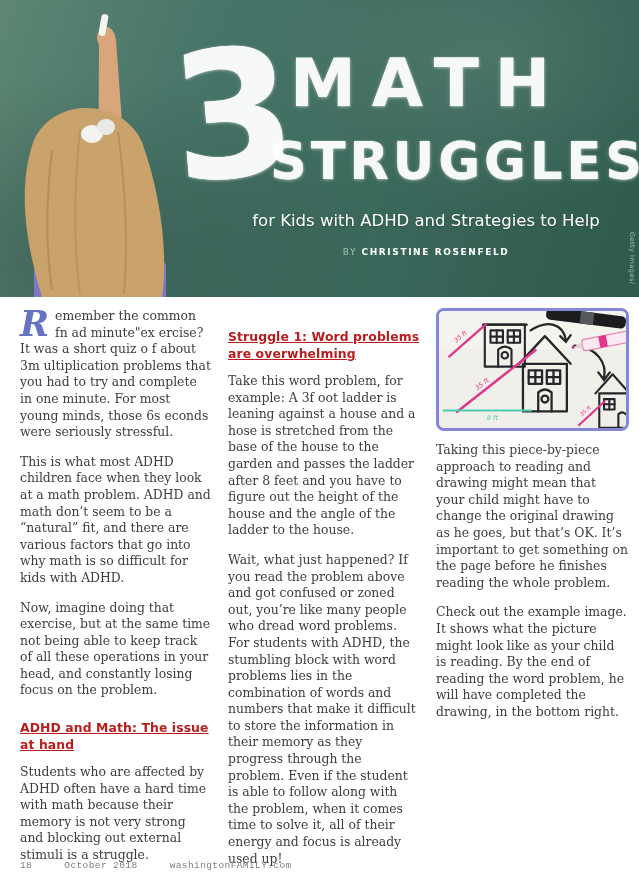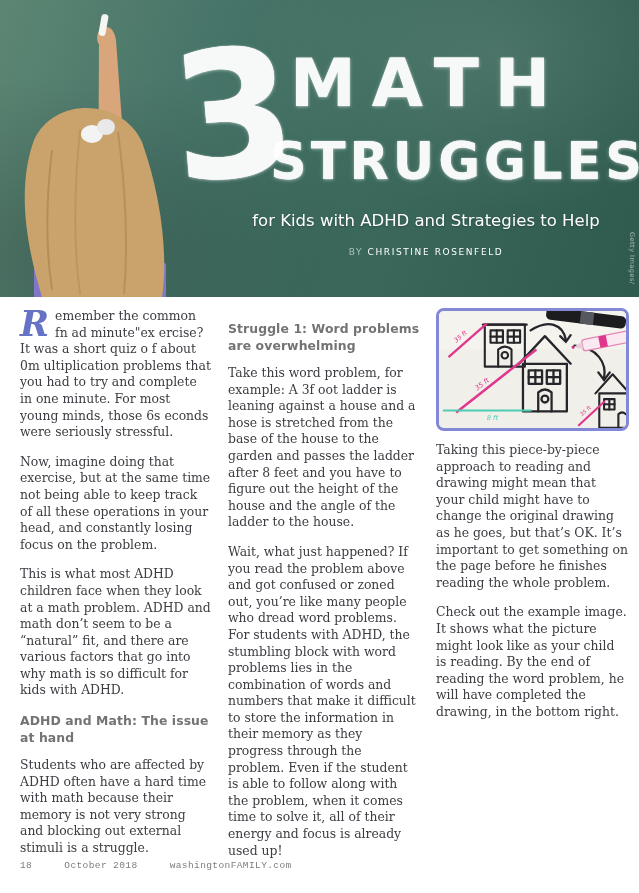--- a/index.html
+++ b/index.html
@@ -28,40 +28,41 @@
   .hero-subtitle{
     position:absolute; left:240px; top:211px; width:372px; text-align:center;
     color:#fff; font-family:"DejaVu Sans", sans-serif; font-weight:normal; font-size:16.5px;
     text-shadow:0 1px 2px rgba(0,0,0,.25);
   }
   .hero-byline{
     position:absolute; left:240px; top:247px; width:372px; text-align:center;
     font-family:"DejaVu Sans", sans-serif; font-size:9px; letter-spacing:1.6px; color:#fff;
   }
   .hero-byline .by{ color:#a9c0b5; font-weight:normal; }
-  .hero-byline .name{ color:#ffffff; font-weight:normal;text-align:center; }
+  .hero-byline .name{ color:#ffffff; font-weight:bold;text-align:center; }
   .photo-credit{
     position:absolute; right:3px; top:232px; writing-mode:vertical-rl;
     font-family:"DejaVu Sans", sans-serif; font-size:6.5px; letter-spacing:.5px;
     color:rgba(255,255,255,.55);
   }
   .girl-svg{ position:absolute; left:0; top:0; }
   
   .columns{
     display:flex; gap:16px; padding:11px 19px 0 20px;
   }
   .col{ width:192px; flex:0 0 192px; }
   .col p{
     font-size:12.4px; line-height:16.6px; color:#3d3c42;
     margin:0 0 13px 0; text-align:left;
   }
   .col h3{
-    font-family:"DejaVu Sans", sans-serif; font-weight:bold; color:#737373;
+    font-family:"DejaVu Sans", sans-serif; font-weight:bold; color:#b91c1c;
     font-size:12.4px; line-height:17px; letter-spacing:.1px;
-    margin:12px 0 11px 0;
+    margin:20px 0 11px 0;
+    text-decoration:underline;
   }
   .dropcap{
     float:left; font-family:"DejaVu Serif", serif; font-style:italic; font-weight:bold;
     font-size:35px; line-height:30px; color:#6673c4; margin:1px 6px 0 0;
   }
   
   .example-figure{
     width:193px; height:123px; border:3px solid #8287d6; border-radius:8px;
     overflow:hidden; margin:0 0 11px 0; background:#f1efe9;
   }
@@ -107,23 +108,23 @@
       <span class="by">BY</span>
       <span class="name">CHRISTINE ROSENFELD</span>
     </div>
 
     <div class="photo-credit">Getty Images/</div>
   </header>
 
   <main class="columns">
 
     <section class="col">
-      <p><span class="dropcap">R</span><span>emember the common fn ad minute"ex ercise? It was a short quiz o f about 0m ultiplication problems that you had to try and complete in one minute. For most young minds, those 6s econds were seriously stressful.</span></p>
+      <p><span class="dropcap">R</span><span>emember the common fn ad minute"ex ercise? It was a short quiz o f about 3m ultiplication problems that you had to try and complete in one minute. For most young minds, those 6s econds were seriously stressful.</span></p>
+      <p>This is what most ADHD children face when they look at a math problem. ADHD and math don’t seem to be a “natural” fit, and there are various factors that go into why math is so difficult for kids with ADHD.</p>
       <p>Now, imagine doing that exercise, but at the same time not being able to keep track of all these operations in your head, and constantly losing focus on the problem.</p>
-      <p>This is what most ADHD children face when they look at a math problem. ADHD and math don’t seem to be a “natural” fit, and there are various factors that go into why math is so difficult for kids with ADHD.</p>
       <h3>ADHD and Math: The issue at hand</h3>
       <p>Students who are affected by ADHD often have a hard time with math because their memory is not very strong and blocking out external stimuli is a struggle.</p>
 
     </section>
 
     <section class="col">
       <h3>Struggle 1: Word problems are overwhelming</h3>
       <p>Take this word problem, for example: A 3f oot ladder is leaning against a house and a hose is stretched from the base of the house to the garden and passes the ladder after 8 feet and you have to figure out the height of the house and the angle of the ladder to the house.</p>
       <p>Wait, what just happened? If you read the problem above and got confused or zoned out, you’re like many people who dread word problems. For students with ADHD, the stumbling block with word problems lies in the combination of words and numbers that make it difficult to store the information in their memory as they progress through the problem. Even if the student is able to follow along with the problem, when it comes time to solve it, all of their energy and focus is already used up!</p>
 

